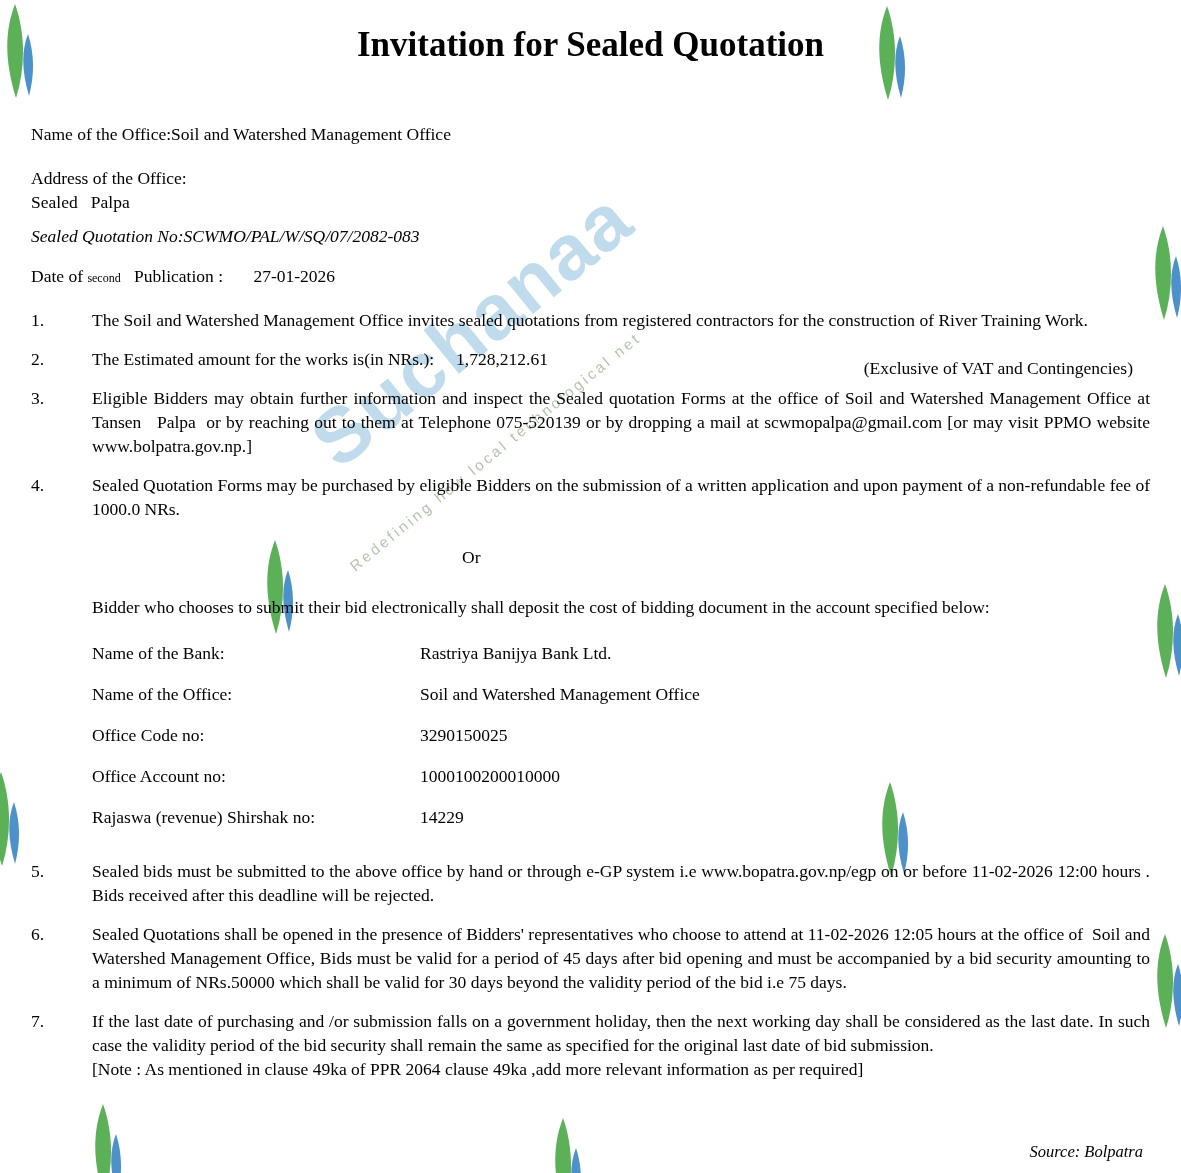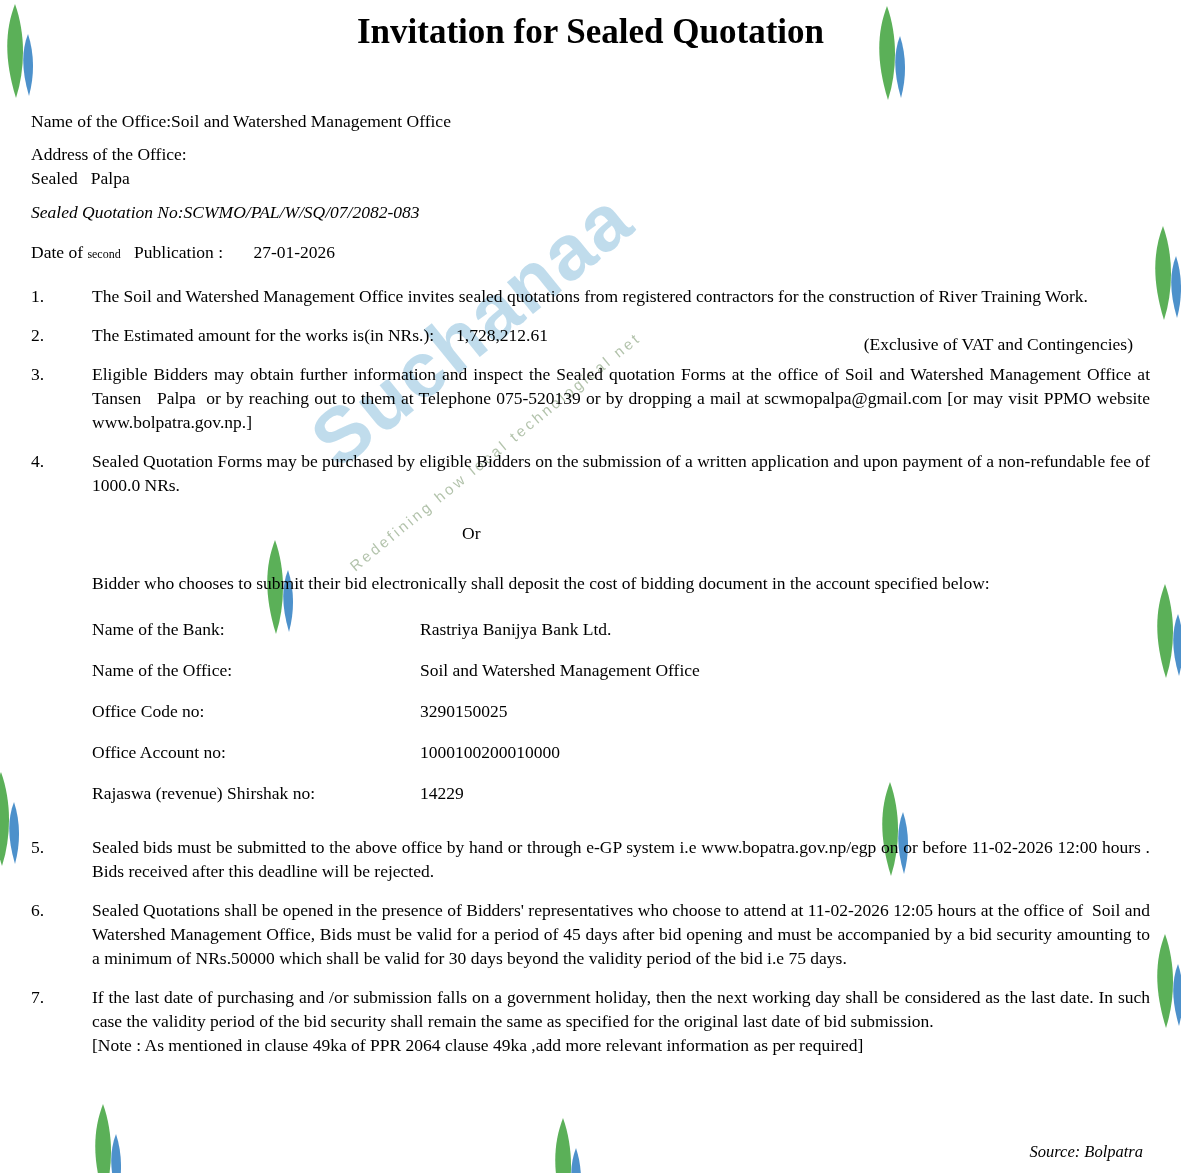--- a/index.html
+++ b/index.html
@@ -24,23 +24,23 @@
     position:absolute; left:352px; top:556px;
     font-family:"Liberation Sans","DejaVu Sans",sans-serif;
     font-size:15px; letter-spacing:3px;
     color:#8aa37f; opacity:.65;
     transform:rotate(-39deg); transform-origin:0 50%;
     white-space:nowrap;
   }
   .leaf { position:absolute; opacity:.85; }
   
   .content { position:absolute; inset:0; z-index:2; padding:0 31px; }
-  .doc-title { padding-top:11px; text-align:center; font-size:35px; line-height:42px; font-weight:bold; }
+  .doc-title { padding-top:24px; text-align:center; font-size:35px; line-height:42px; font-weight:bold; }
   .office-line   { margin-top:56px; }
-  .address-label { margin-top:9px;font-family:Liberation Serif, serif; }
+  .address-label { margin-top:20px;font-family:Liberation Serif, serif; }
   .quotation-line{ margin-top:10px;font-style:italic; }
   .date-line     { margin-top:16px; }
   .ordinal       { font-size:12px; }
   .pub-label     { margin-left:9px; }
   .date-value    { margin-left:26px; }
   .items { }
   #items-top { margin-top:18px; }
   .item { display:grid; grid-template-columns:61px 1fr; margin-bottom:15px; }
   .item-no { }
   .item-text { text-align:justify; white-space:pre-wrap; position:relative; }

